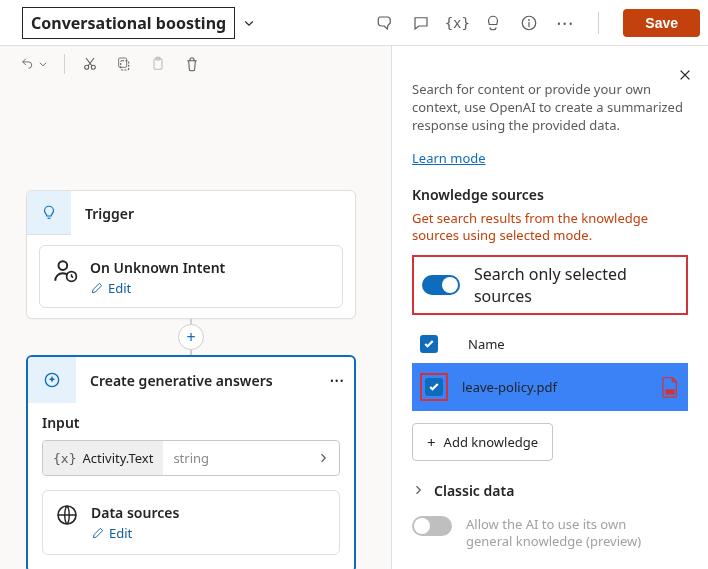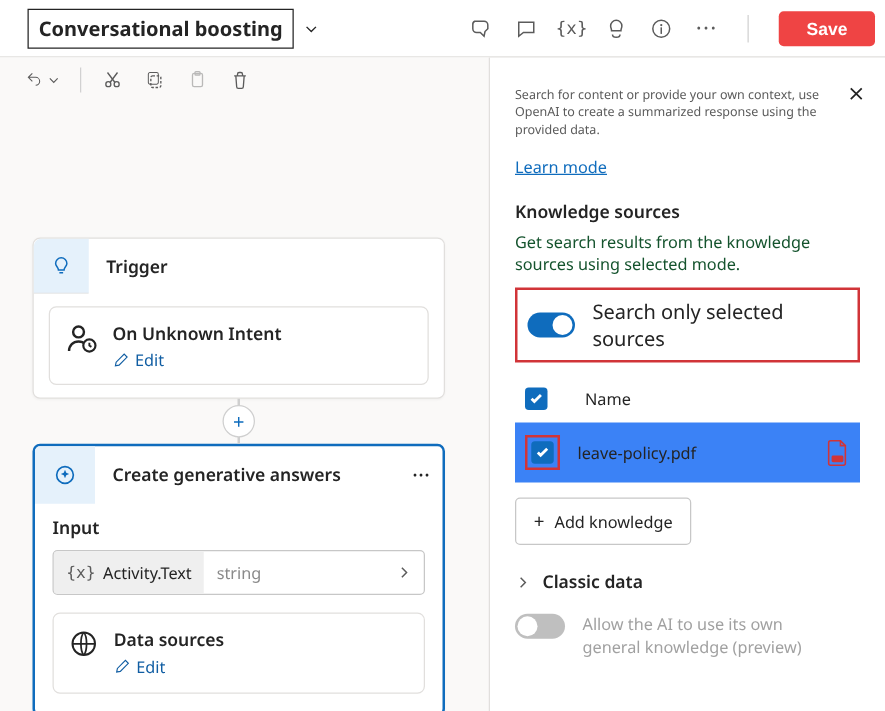--- a/index.html
+++ b/index.html
@@ -34,21 +34,21 @@
     align-items: center;
     gap: 18px;
     margin-left: auto;
     color: #5b5b5b;
   }
   .top-icons .ico, .top-icons .more { width:18px; height:18px; display:flex; align-items:center; justify-content:center; cursor:pointer;}
   .brace { font-family: Consolas, monospace; font-size: 14px; }
   .dots  { font-size:18px; line-height:1; letter-spacing:1px; }
   .pipe  { width:1px; height:22px; background:#d1d1d1; margin:0 6px; }
   .save-btn {
-    background:#ef4444; color:#fff; border:none; border-radius:4px;
+    background:#c2410c; color:#fff; border:none; border-radius:4px;
     font-weight:600; font-size:14px; padding:6px 22px; cursor:pointer;
   }
 
   
   .main { display:flex; height:calc(100% - 46px); }
 
   
   .canvas { flex:1; background:#faf9f8; border-right:1px solid #e1dfdd; position:relative; overflow:hidden;}
   .canvas-toolbar {
     position:absolute; top:8px; left:20px; display:flex; align-items:center; gap:16px;
@@ -115,24 +115,24 @@
   .ds-box {
     margin-top:14px; border:1px solid #e1dfdd; border-radius:6px;
     padding:12px; display:flex; gap:12px; align-items:flex-start;
   }
   .globe { width:24px; height:24px; }
 
   
   .panel { width:316px; padding:14px 20px 4px 20px; position:relative; overflow:hidden;}
   .panel h2 { font-size:18px; font-weight:700; margin:0 26px 0 0; line-height:1.3;}
   .close-x { position:absolute; top:22px; right:16px; cursor:pointer; color:#242424;}
-  .panel-desc { font-size:10px; color:#5b5b5b; margin:8px 0 14px 0; line-height:1.4;}
+  .panel-desc { font-size:13px; color:#5b5b5b; margin:20px 0 14px 0; line-height:1.4;}
   .learn { color:#0f6cbd; font-size:13px; cursor:pointer; text-decoration:underline;}
   .ks-title { font-weight:600; font-size:14px; margin-top:18px;}
-  .ks-desc  { font-size:13px; color:#14532d; margin:6px 0 10px 0; line-height:1.35;}
+  .ks-desc  { font-size:13px; color:#c2410c; margin:6px 0 10px 0; line-height:1.35;}
 
   .redbox { border:2px solid #d13438; }
 
   .toggle-row {
     display:flex; align-items:center; gap:14px; padding:6px 8px;
   }
   .toggle { width:40px; height:20px; border-radius:10px; background:#0f6cbd; position:relative; cursor:pointer;}
   .toggle .knob { position:absolute; right:2px; top:2px; width:16px; height:16px; border-radius:50%; background:#fff;}
   .toggle-label { font-size:16px; }
 

